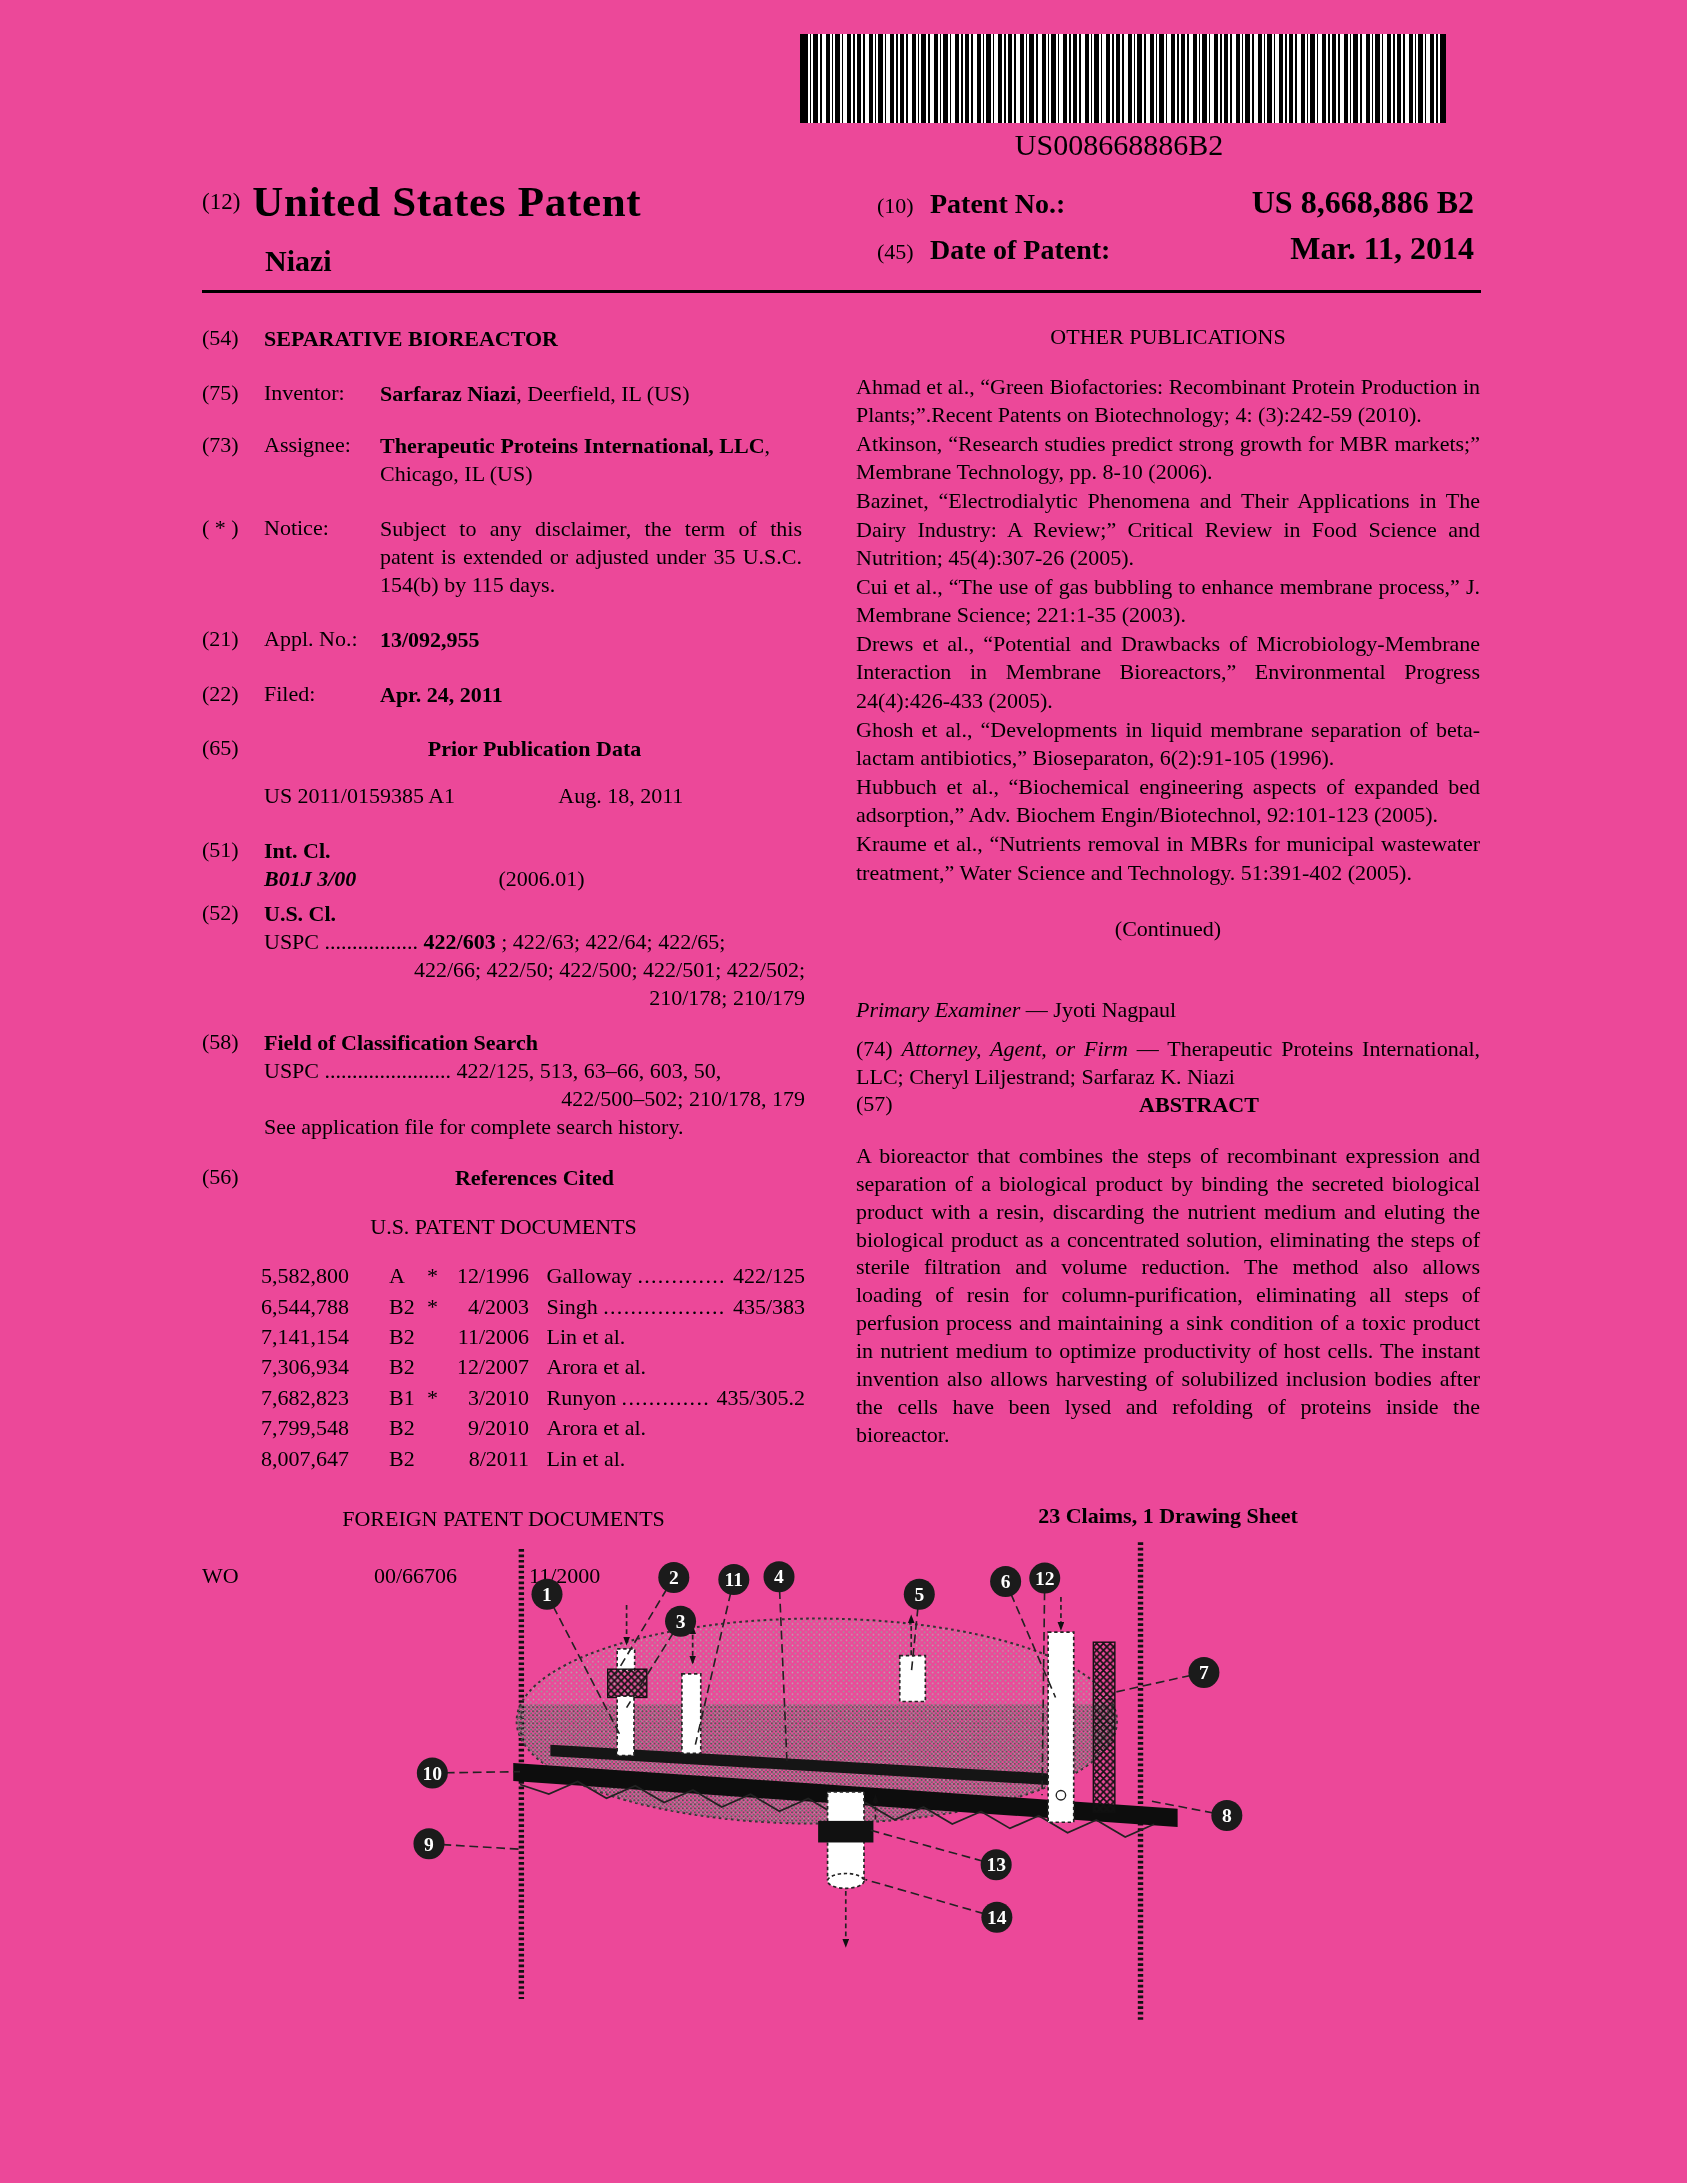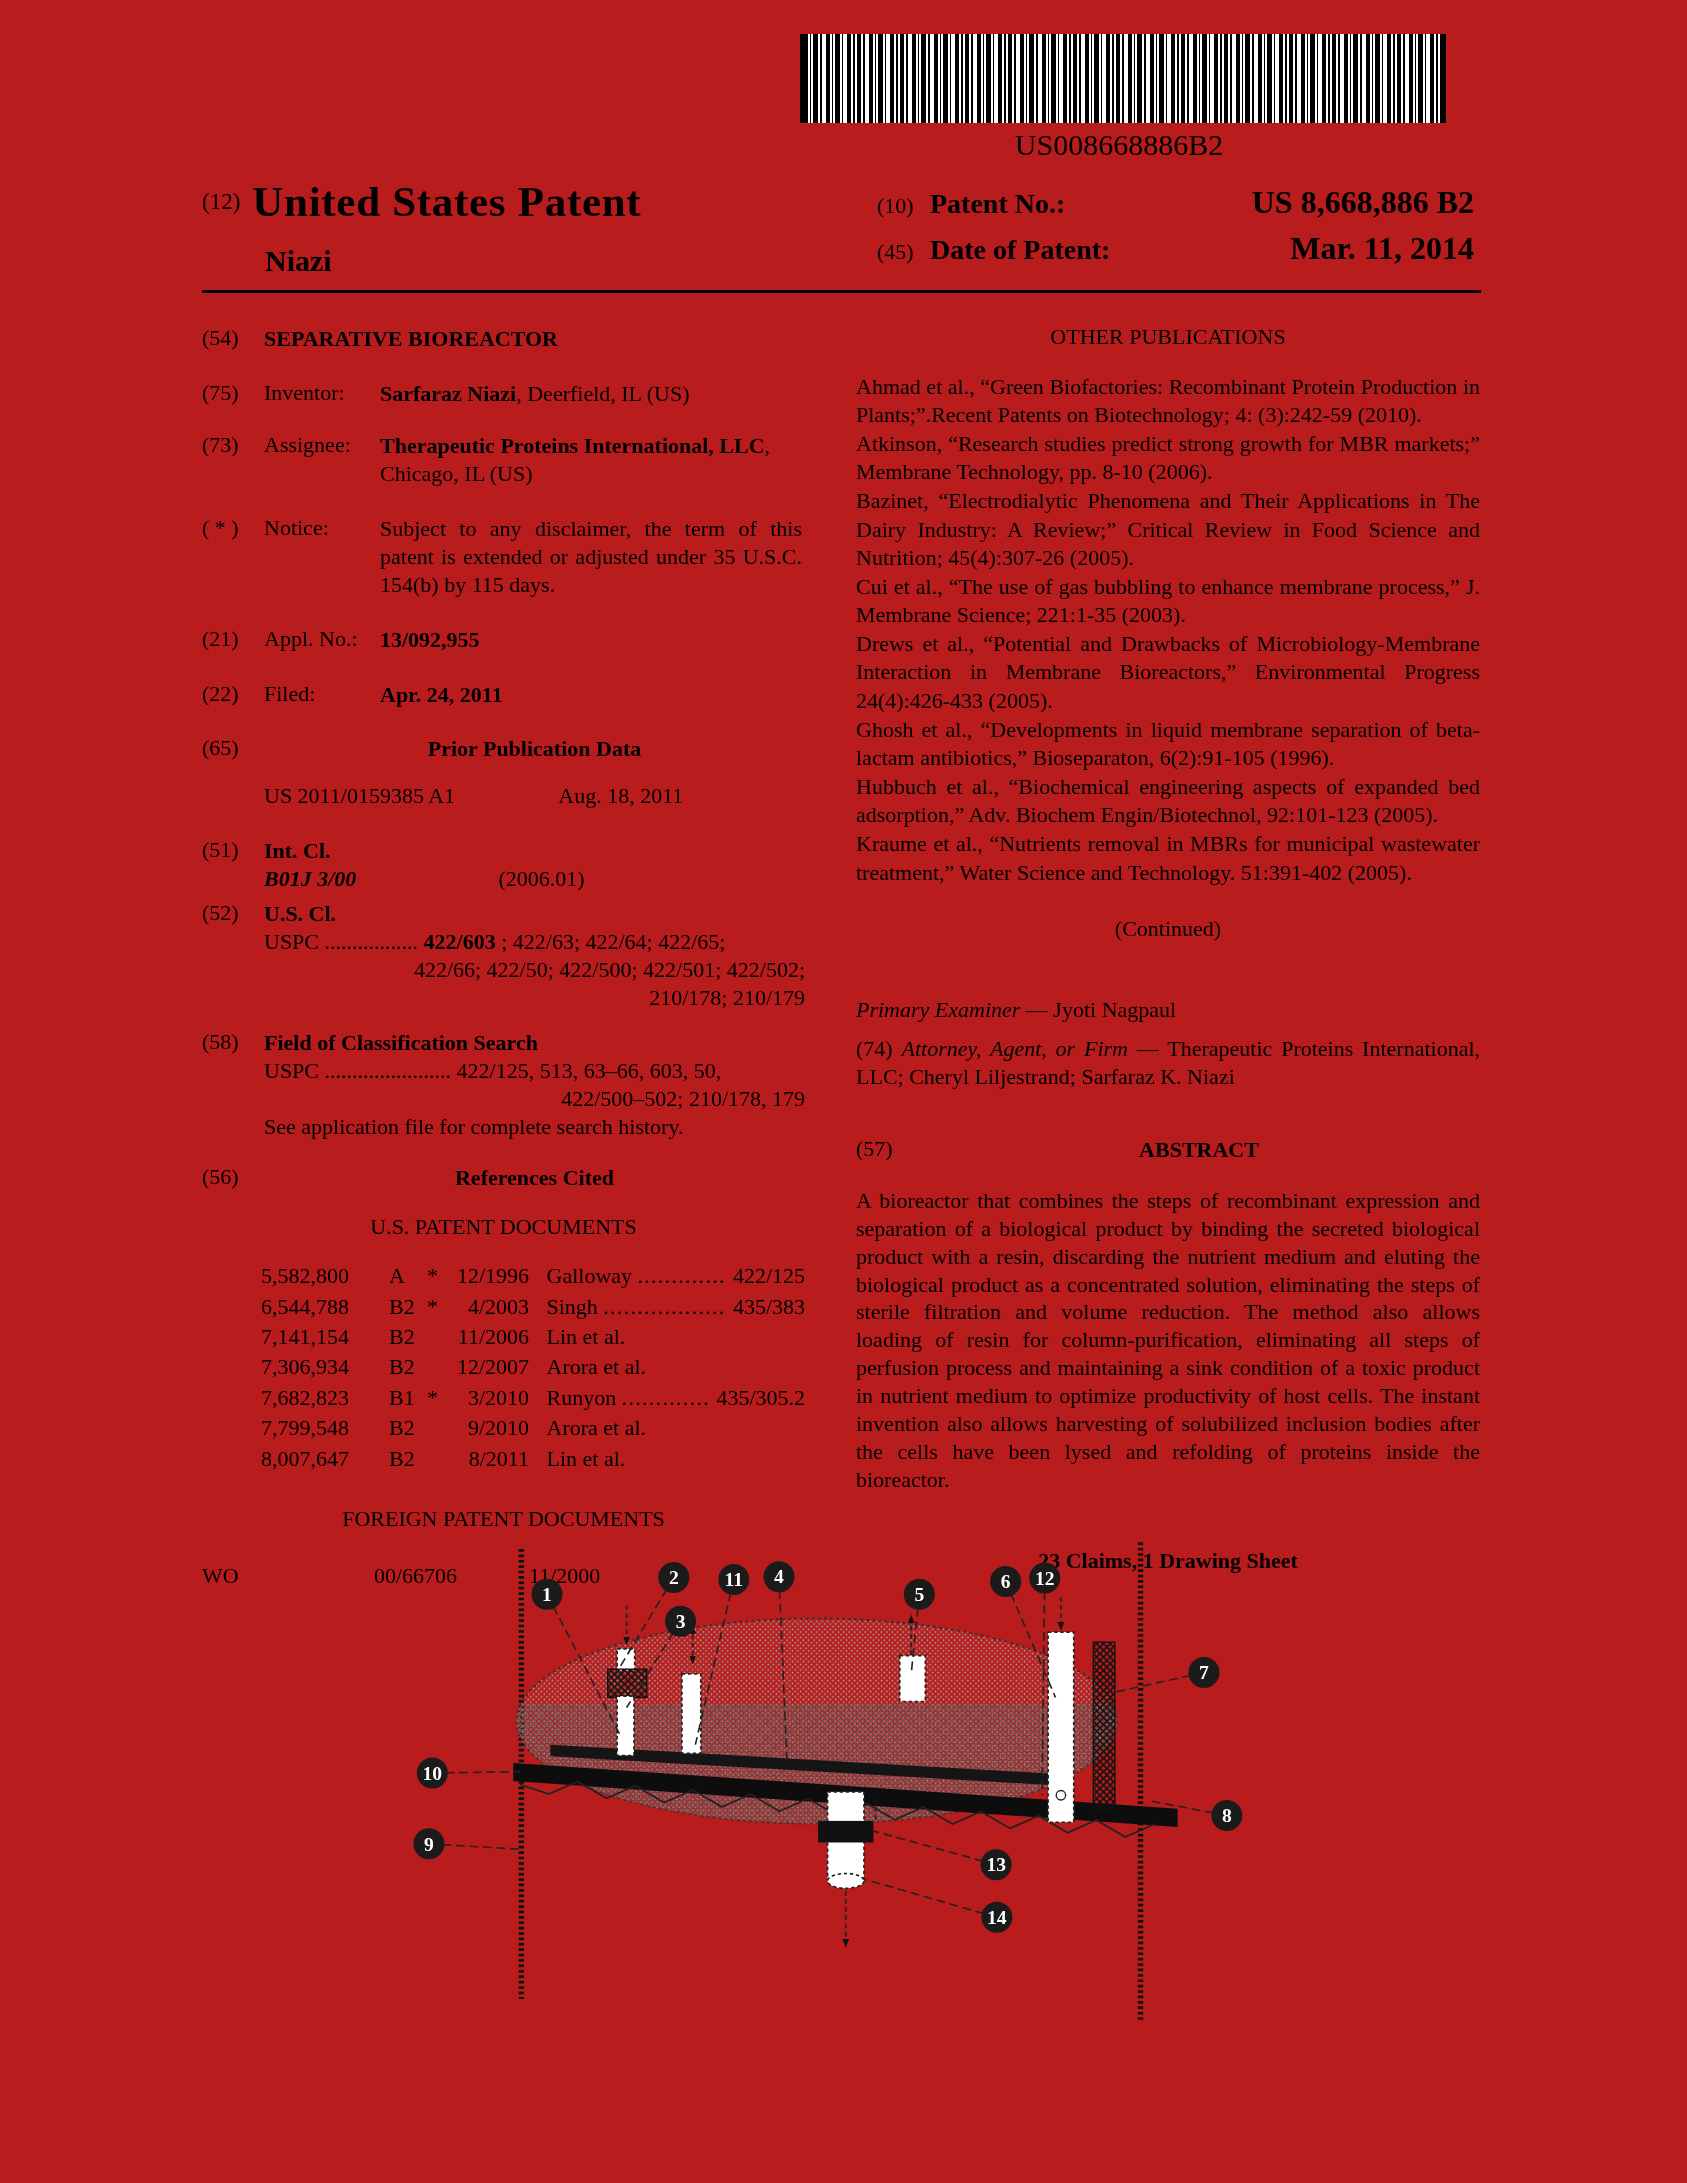--- a/index.html
+++ b/index.html
@@ -1,16 +1,16 @@
 <!DOCTYPE html>
 <html style="font-size:10.8px"><head>
 <meta charset="utf-8">
 <style>
   html,body{margin:0;padding:0;background:#e8e8e8;}
-  .page{position:relative;width:1687px;height:2183px;background:#b91c1c;
+  .page{position:relative;width:1687px;height:2183px;background:#ec4899;
         font-family:"Liberation Serif","DejaVu Serif",serif;color:#000;overflow:hidden;}
   .code{display:inline-block;width:62px;flex-shrink:0;font-size:22px;}
   .lbl{display:inline-block;width:116px;flex-shrink:0;font-size:22px;}
   .row{display:flex;align-items:flex-start;}
   .bt{font-size:22px;line-height:1.27;}
   .b{font-weight:bold;}
   .i{font-style:italic;}
   .just{text-align:justify;}
   .ctr{text-align:center;}
   .rt{text-align:right;}
@@ -261,21 +261,21 @@
       <p>Kraume et al., “Nutrients removal in MBRs for municipal wastewater treatment,” Water Science and Technology. 51:391-402 (2005).</p>
     </div>
     <div class="bt ctr" style="margin:28px 0 53px 0">(Continued)</div>
 
     <div class="bt" style="margin-bottom:10.8px">
       <span class="i">Primary Examiner</span>
       <span> </span><span>—</span><span> </span>
       <span>Jyoti Nagpaul</span>
     </div>
 
-    <div class="bt just" style="margin-bottom:45px">
+    <div class="bt just" style="">
       <span>(74)</span>
       <span> </span>
       <span class="i">Attorney, Agent, or Firm</span>
       <span> </span><span>—</span><span> </span>
       <span>Therapeutic Proteins International, LLC; Cheryl Liljestrand; Sarfaraz K. Niazi</span>
     </div>
 
     <div class="row" style="margin-bottom:23px">
       <span class="code">(57)</span>
       <span class="bt b ctr" style="flex:1">ABSTRACT</span>

